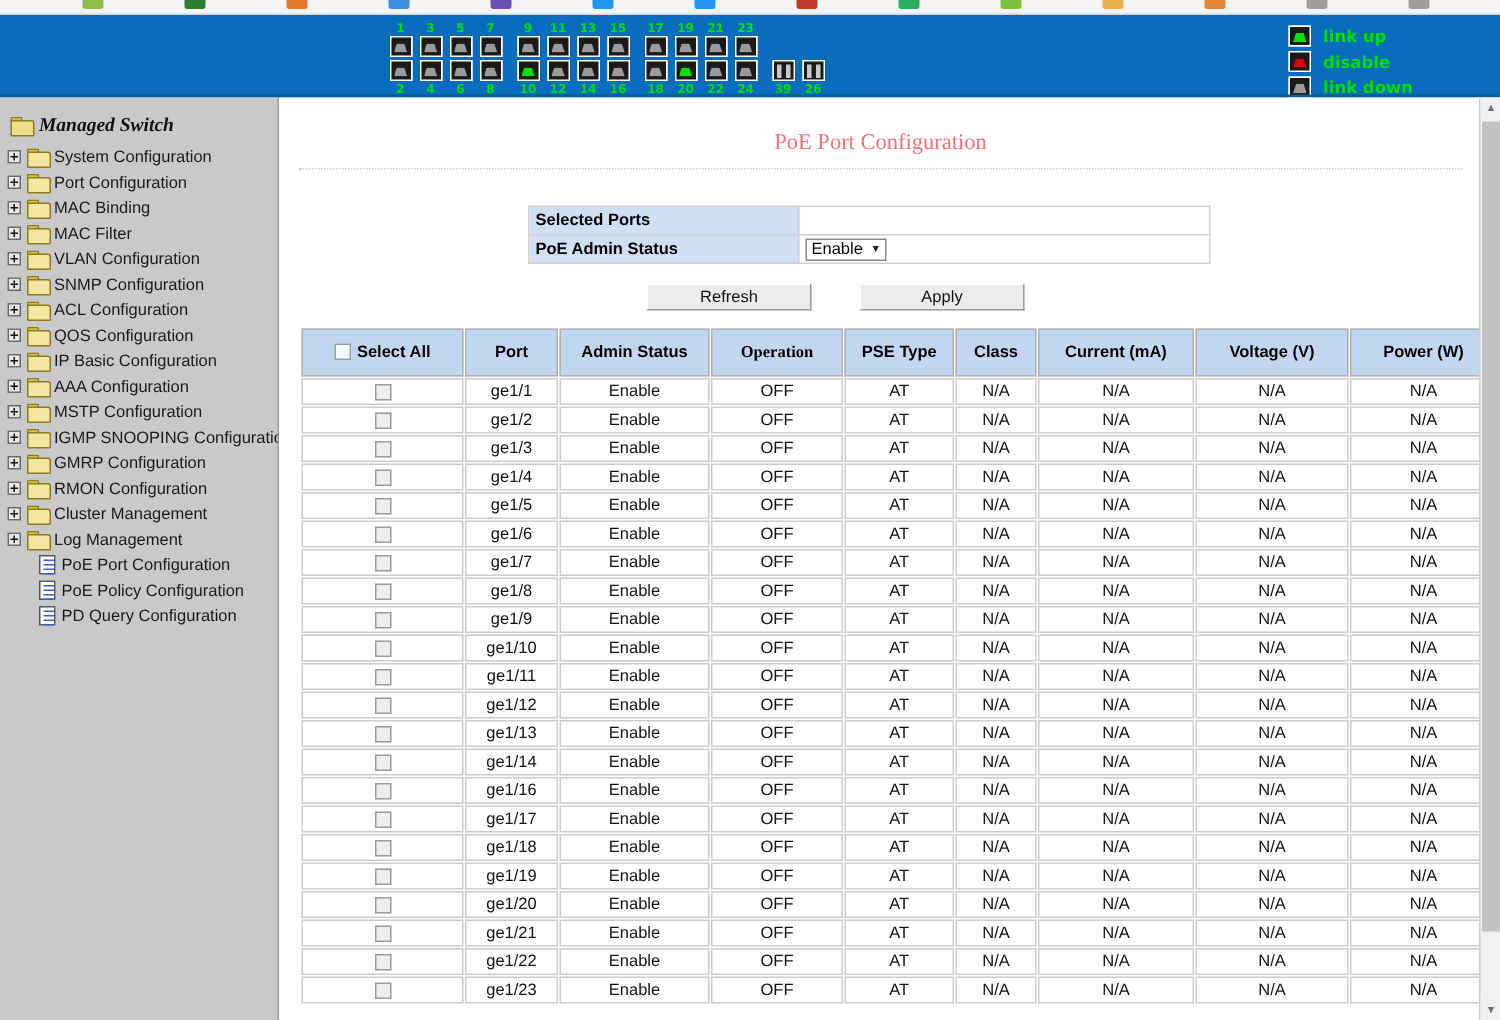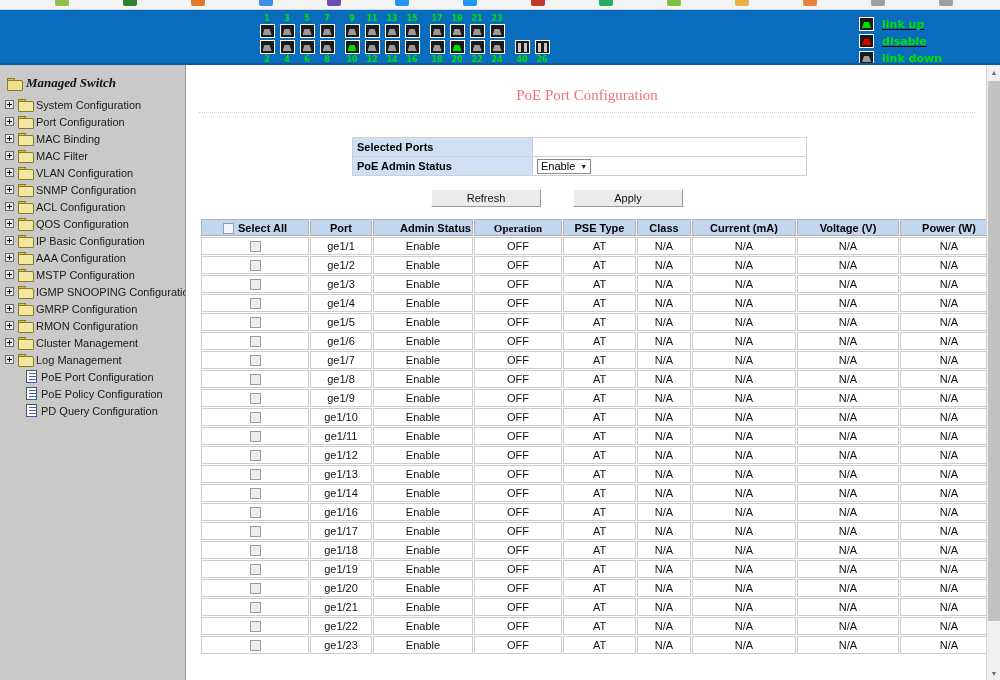--- a/index.html
+++ b/index.html
@@ -74,21 +74,21 @@
   .jack-body.sfp::after {
     left: 2px; top: 2px; width: 3px; height: 9px;
     background: #c8c8c8; clip-path: none;
     box-shadow: 6px 0 0 0 #c8c8c8;
   }
 
   #legend {
     position: absolute; right: 58px; top: 7px;
     display: flex; flex-direction: column; gap: 3px;
   }
-  .legend-row { display: flex; align-items: flex-end; gap: 8px; text-decoration: underline; }
+  .legend-row { display: flex; align-items: flex-end; gap: 8px; }
   .legend-row .jack { margin: 0; }
   .legend-label {
     font-size: 11px; font-weight: bold; color: #00e000;
     font-family: "DejaVu Sans", sans-serif;
   }
 
   
   #sidebar {
     position: absolute; left: 0; top: 65px;
     width: 186px; height: 615px;
@@ -216,21 +216,21 @@
     margin: 11px 0 0 13px;
     border-collapse: separate;
     border-spacing: 1px 1px;
     width: 773px;
     table-layout: fixed;
   }
   #data-table th {
     background: #c3d6ef;
     border: 1px solid #b0b0b0;
     font-size: 11px; font-weight: bold;
-    height: 17px; color: #000;
+    height: 32px; color: #000;
   }
   #data-table td {
     background: #ffffff;
     border: 1px solid #cccccc;
     font-size: 11px; text-align: center;
     height: 18px; color: #111;
   }
   .cb {
     width: 11px; height: 11px;
     border: 1px solid #9b9b9b; background: #ededed;
@@ -404,21 +404,21 @@
           <div class="port-num">24</div>
         </div>
       </div>
       <div class="port-group">
         <div class="port-col">
           <div class="port-num">&nbsp;</div>
           <div style="height: 16px;"></div>
           <div class="jack">
             <div class="jack-body sfp"></div>
           </div>
-          <div class="port-num">40</div>
+          <div class="port-num">39</div>
         </div>
         <div class="port-col">
           <div class="port-num">&nbsp;</div>
           <div style="height: 16px;"></div>
           <div class="jack">
             <div class="jack-body sfp"></div>
           </div>
           <div class="port-num">26</div>
         </div>
       </div>
@@ -573,21 +573,21 @@
   <div id="btn-row">
     <div class="btn">Refresh</div>
     <div class="btn">Apply</div>
   </div>
 
   <table id="data-table">
     <thead>
         <tr id="table-head-row">
           <th style="width: 108px;"><span class="cb"></span><span>Select All</span></th>
           <th style="width: 62px;">Port</th>
-          <th style="width: 100px; text-align: right;">Admin Status</th>
+          <th style="width: 100px;">Admin Status</th>
           <th style="width: 88px; font-family: Liberation Serif, serif;">Operation</th>
           <th style="width: 73px;">PSE Type</th>
           <th style="width: 54px;">Class</th>
           <th style="width: 104px;">Current (mA)</th>
           <th style="width: 102px;">Voltage (V)</th>
           <th style="width: 98px;">Power (W)</th>
         </tr>
       </thead>
     <tbody id="table-body">
         <tr>

